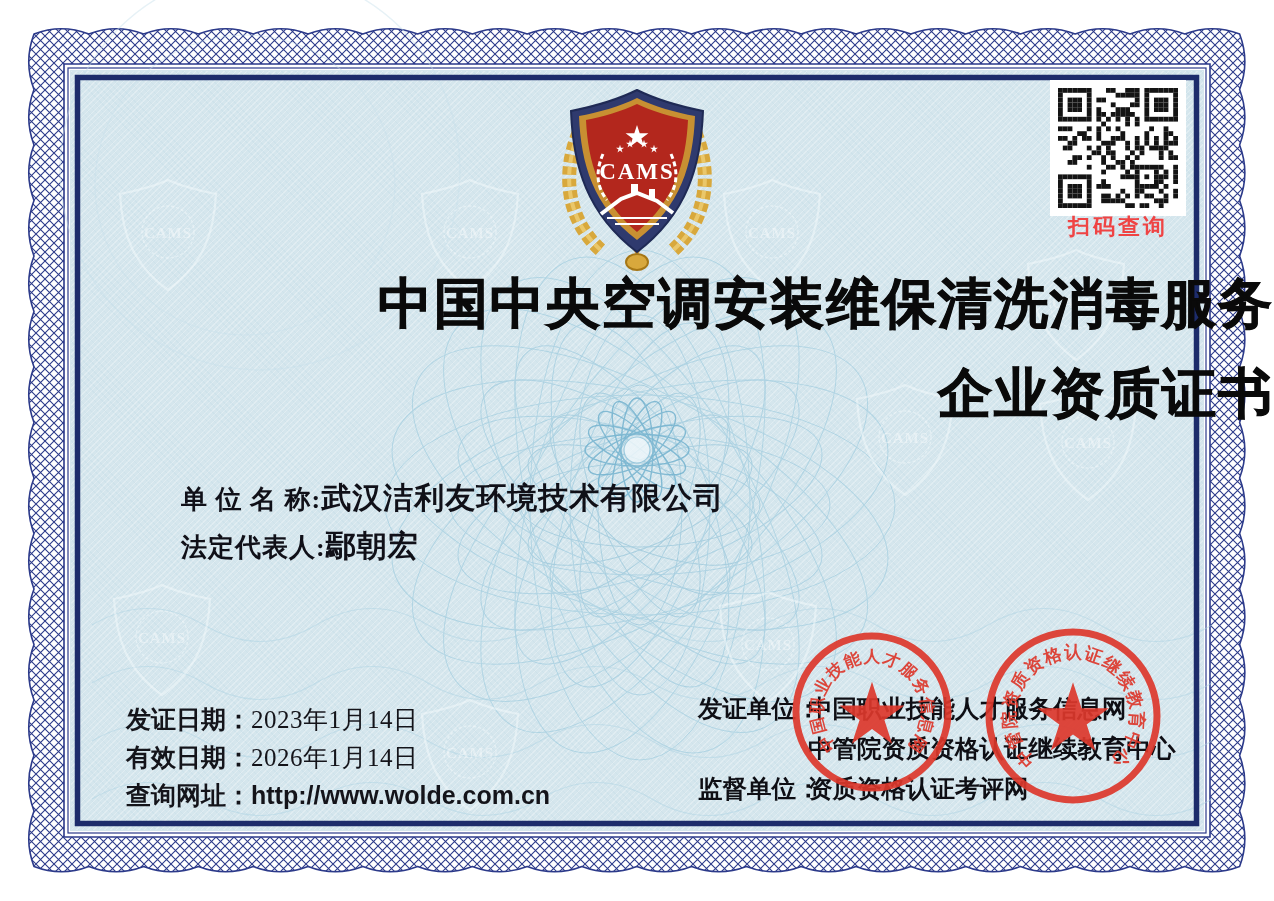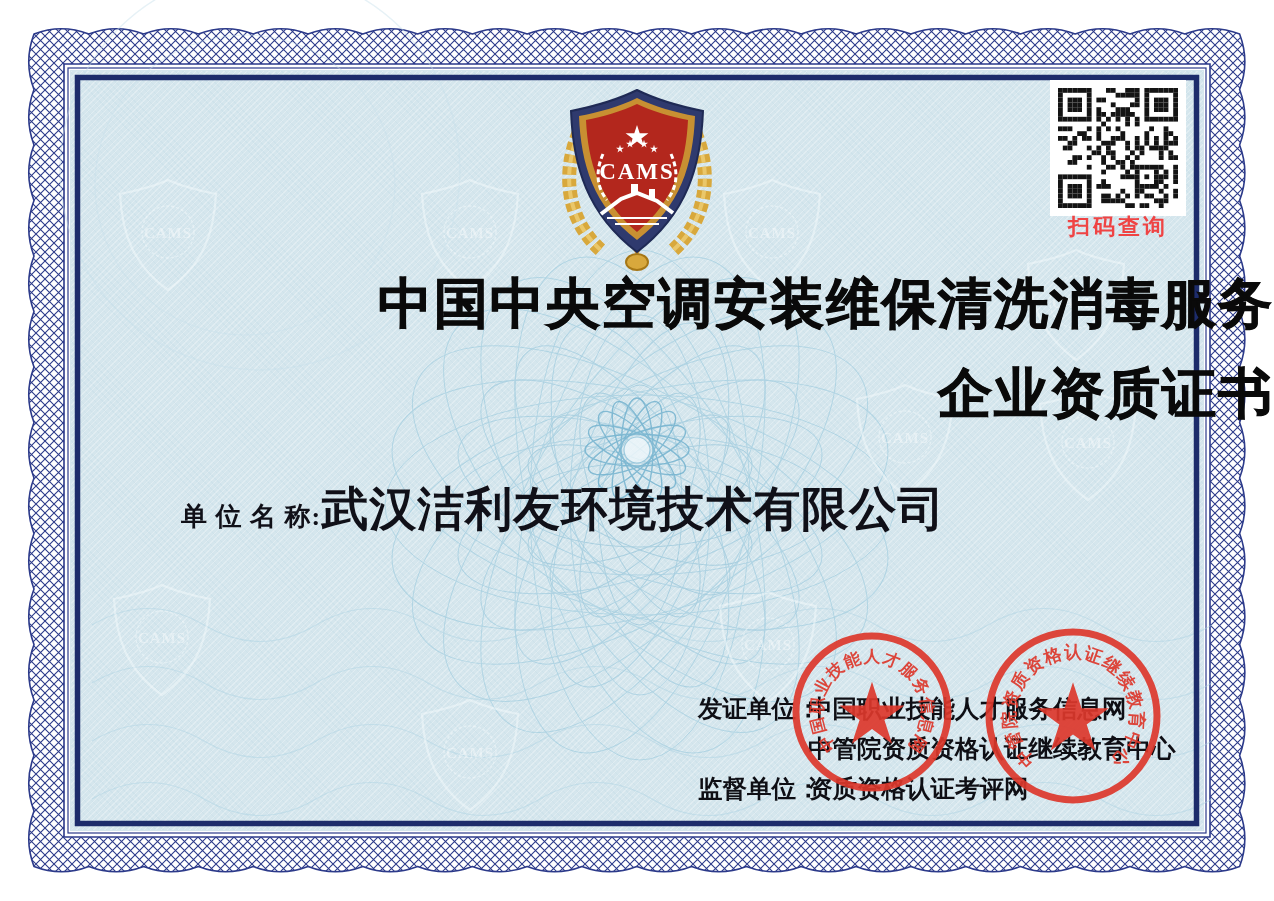--- a/index.html
+++ b/index.html
@@ -18,21 +18,21 @@
   .title-line{position:absolute;left:0;width:100%;text-align:right;color:#0a0a0a;
     font-family:"Liberation Serif",serif;font-weight:700;font-size:54px;line-height:60px;
     letter-spacing:2px;-webkit-text-stroke:0.9px #0a0a0a;}
   #title1{top:274px;}
   #title2{top:352px;margin-top:12px;}
 
   .fields{position:absolute;left:181px;top:478px;}
   .field-row{height:34px;margin-bottom:14px;white-space:nowrap;color:#101018;
     font-family:"Liberation Serif",serif;font-weight:700;}
   .field-label{font-size:26px;letter-spacing:1px;}
-  .field-value{font-size:47px;letter-spacing:1px;font-family:Liberation Mono, monospace;}
+  .field-value{font-size:30px;letter-spacing:1px;font-family:Liberation Mono, monospace;}
 
   .issue-block{position:absolute;left:126px;top:704px;}
   .issue-row{height:30px;margin-bottom:8px;white-space:nowrap;color:#14141a;font-size:25px;line-height:30px;}
   .issue-label{font-weight:700;font-family:"Liberation Sans",sans-serif;}
   .issue-value{font-family:"Liberation Serif",serif;letter-spacing:.5px;}
   .issue-row.url-row .issue-value{font-family:"Liberation Sans",sans-serif;font-weight:600;letter-spacing:0;}
 
   .org-block{position:absolute;left:698px;top:694px;color:#0e0e14;}
   .org-row{height:30px;margin-bottom:10px;white-space:nowrap;font-size:24.5px;line-height:30px;font-weight:700;}
   .org-label{display:inline-block;width:110px;}
@@ -466,22 +466,36 @@
       </svg>
     <div class="qr-caption">扫码查询</div>
 
     <div class="title-line" id="title1">中国中央空调安装维保清洗消毒服务</div>
     <div class="title-line" id="title2">企业资质证书</div>
 
     <div class="fields">
       <div class="field-row">
         <span class="field-label">单 位 名 称:</span><span class="field-value">武汉洁利友环境技术有限公司</span>
       </div>
+      <div class="field-row">
+        <span class="field-label">法定代表人:</span><span class="field-value">鄢朝宏</span>
+      </div>
     </div>
 
+    <div class="issue-block">
+      <div class="issue-row">
+        <span class="issue-label">发证日期：</span><span class="issue-value">2023年1月14日</span>
+      </div>
+      <div class="issue-row">
+        <span class="issue-label">有效日期：</span><span class="issue-value">2026年1月14日</span>
+      </div>
+      <div class="issue-row url-row">
+        <span class="issue-label">查询网址：</span><span class="issue-value">http://www.wolde.com.cn</span>
+      </div>
+    </div>
 
     <div class="org-block">
       <div class="org-row">
         <span class="org-label">发证单位：</span><span class="org-value">中国职业技能人才服务信息网</span>
       </div>
       <div class="org-row">
         <span class="org-indent"></span><span class="org-value">中管院资质资格认证继续教育中心</span>
       </div>
       <div class="org-row">
         <span class="org-label">监督单位：</span><span class="org-value">资质资格认证考评网</span>

